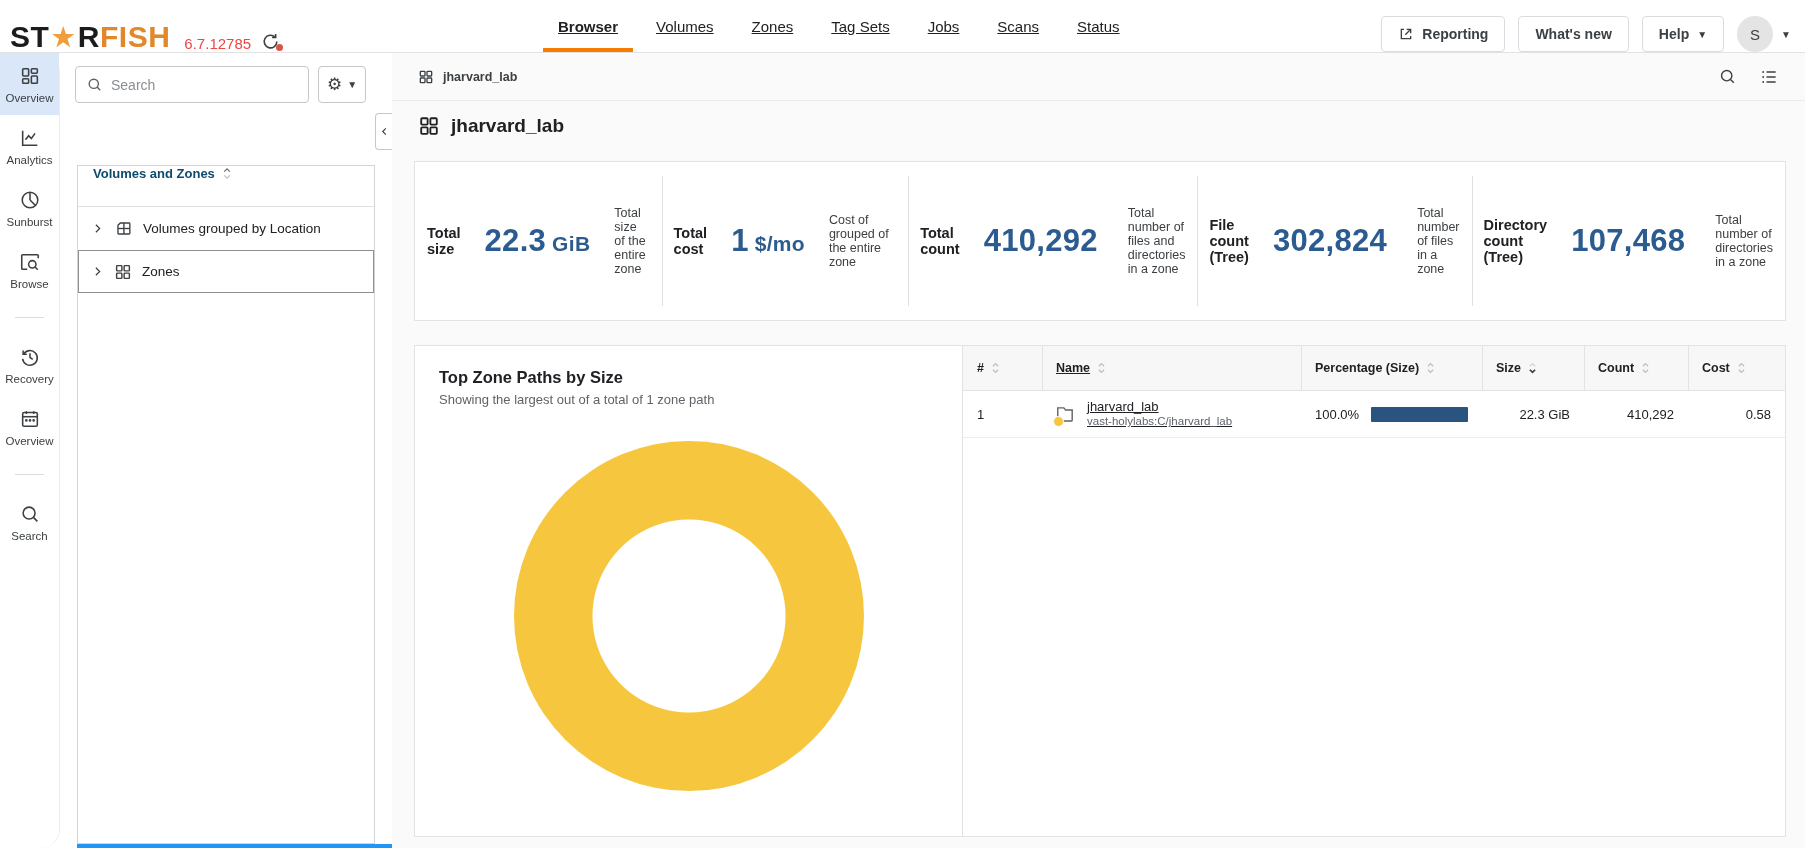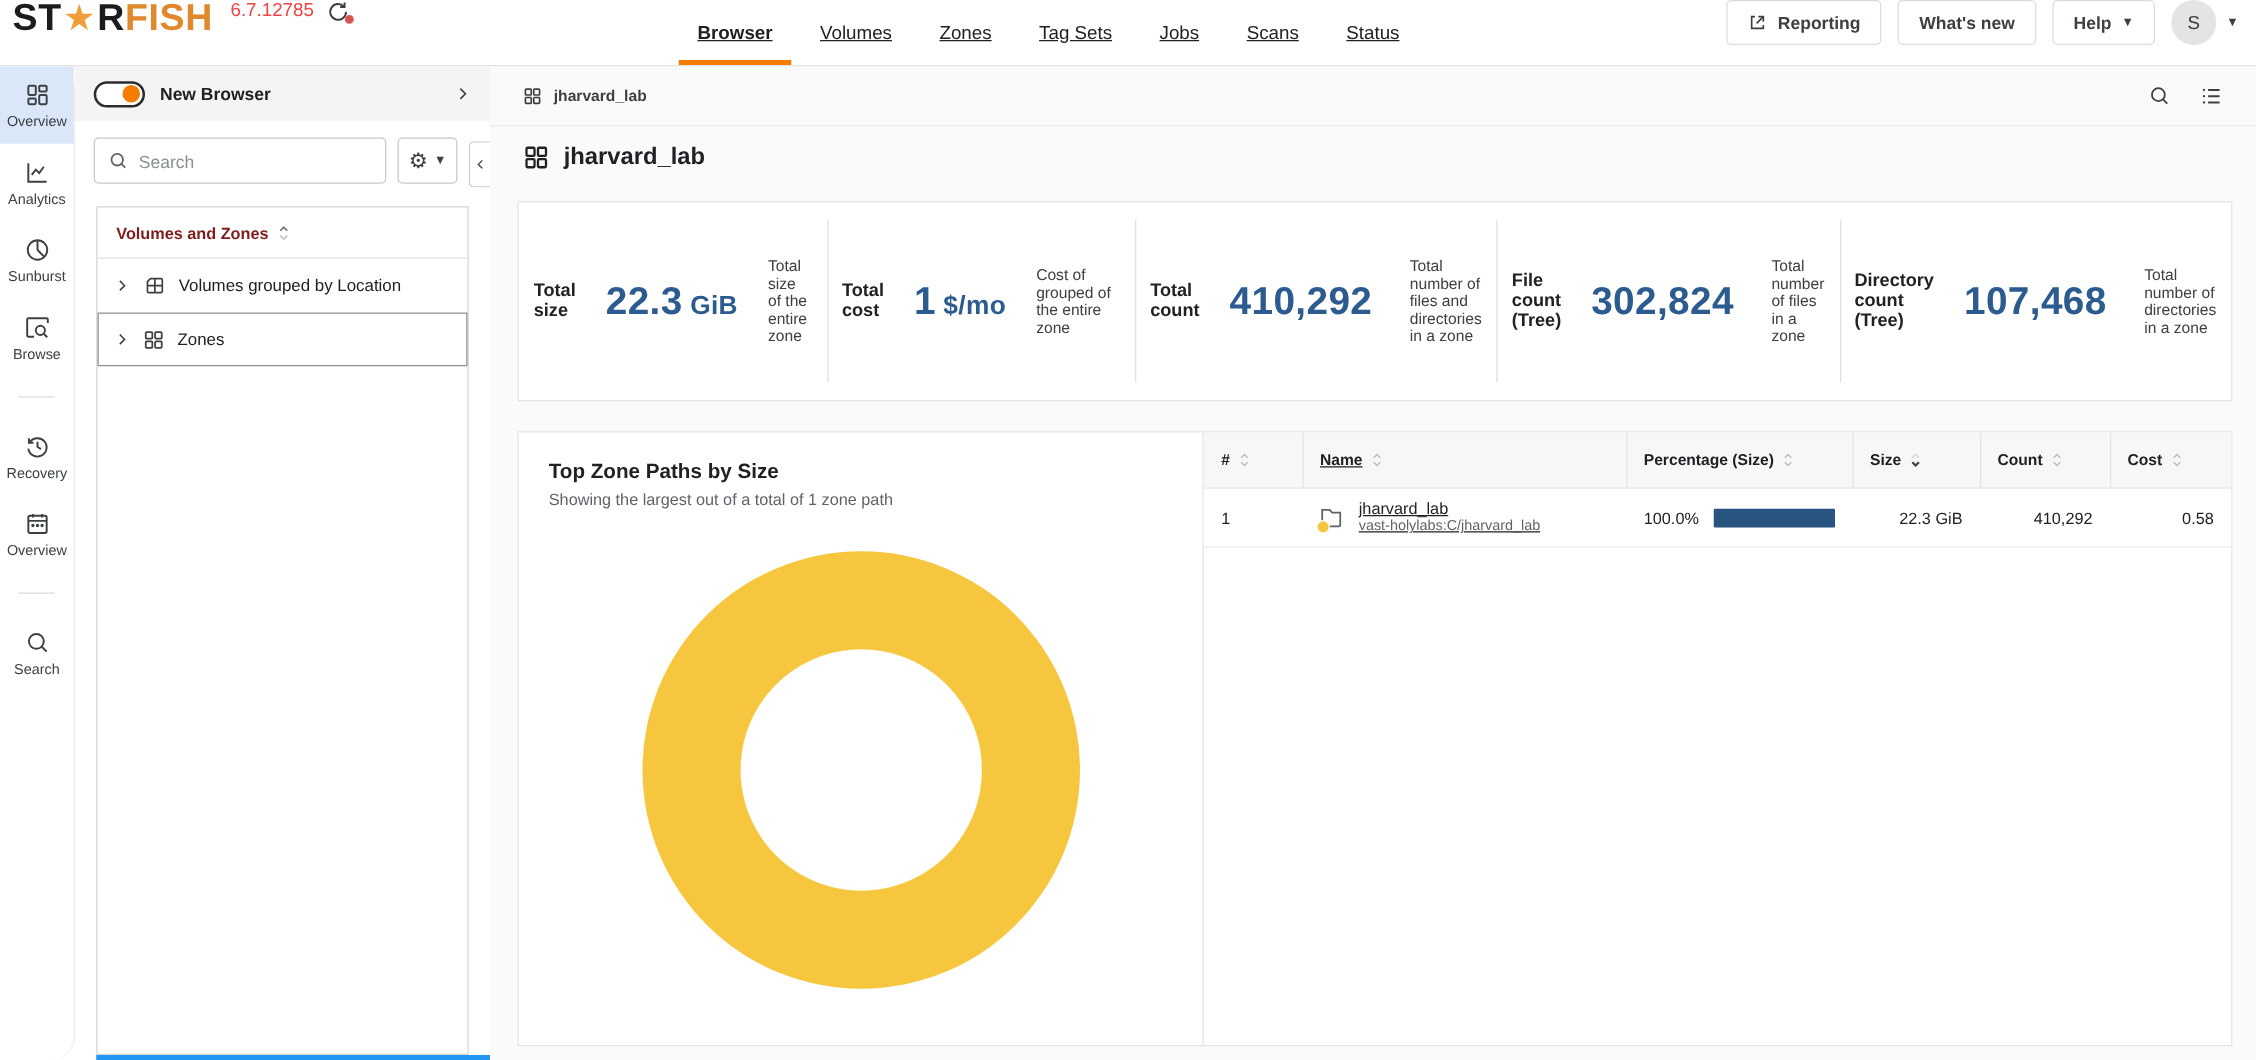--- a/index.html
+++ b/index.html
@@ -1,21 +1,21 @@
 <!DOCTYPE html>
 <html><head>
 <meta charset="utf-8">
 <style>
   * { box-sizing: border-box; margin: 0; padding: 0; }
   html,body { width:1805px; height:848px; overflow:hidden;
     font-family:"Liberation Sans","DejaVu Sans",sans-serif; background:#fff; color:#202124; }
 
   
   #header { position:absolute; top:0; left:0; right:0; height:53px; background:#fff;
-    border-bottom:1px solid #e2e2e2; display:flex; align-items:flex-start; z-index:20; }
+    border-bottom:1px solid #e2e2e2; display:flex; align-items:flex-end; z-index:20; }
   .logo { display:flex; align-items:baseline; margin-left:10px; font-weight:800;
     font-size:30px; letter-spacing:.5px; line-height:1; }
   .lg-dark { color:#1c1c1c; }
   .lg-star { color:#F09E3C; font-size:29px; margin:0 1px; }
   .lg-orange { color:#E0882B; }
   .version { margin-left:14px; font-size:15px; color:#ef4444; }
   .refresh-wrap { margin-left:10px; position:relative; width:20px; height:20px; cursor:pointer; }
   .red-dot { position:absolute; right:-2px; bottom:1px; width:7px; height:7px; border-radius:50%;
     background:#d9534f; }
 
@@ -64,22 +64,22 @@
   .search-box input::placeholder { color:#8a8f94; }
   .gear-btn { width:48px; height:37px; border:1px solid #c7c7c7; border-radius:4px; background:#fff;
     display:flex; align-items:center; justify-content:center; gap:5px; cursor:pointer; }
   .gear-glyph { font-size:17px; color:#3c4043; line-height:1; }
   .collapse-tab { position:absolute; right:0; top:60px; width:17px; height:37px;
     border:1px solid #c7c7c7; border-right:none; border-radius:4px 0 0 4px; background:#fff;
     display:flex; align-items:center; justify-content:center; cursor:pointer; }
 
   .tree-box { position:absolute; left:17px; right:17px; top:112px; bottom:4px;
     border:1px solid #d4d4d4; background:#fff; }
-  .tree-header { height:41px; border-bottom:1px solid #e2e2e2; display:flex; align-items:center;
-    gap:7px; padding:0 15px; font-weight:700; font-size:13px; color:#7f1d1d; cursor:pointer; }
+  .tree-header { height:41px; border-bottom:1px solid #e2e2e2; display:flex; align-items:flex-start;
+    gap:7px; padding:0 15px; font-weight:700; font-size:13px; color:#0c4a6e; cursor:pointer; }
   .tree-row { height:43px; display:flex; align-items:center; gap:10px; padding:0 13px;
     font-size:13.5px; color:#202124; cursor:pointer; }
   .tree-row.selected { outline:1px solid #8f8f8f; outline-offset:-1px; }
   .panel-scroll { position:absolute; left:17px; right:0; bottom:0; height:4px; background:#2196F3; }
 
   
   #main { position:absolute; top:53px; left:392px; right:0; bottom:0; background:#FAFAFA; }
   .crumbs { position:absolute; top:0; left:0; right:0; height:48px; display:flex;
     align-items:center; gap:9px; padding:0 26px; border-bottom:1px solid #ebebeb; }
   .crumb-label { font-size:12.5px; font-weight:700; color:#3c4043; }
@@ -254,31 +254,20 @@
       <svg class="ic" width="22" height="22" viewBox="0 0 24 24" fill="none" stroke="#3c4043" stroke-width="1.7">
         <circle cx="11" cy="11" r="6.5"></circle>
           <line x1="15.7" y1="15.7" x2="20" y2="20"></line>
       </svg>
       </span>
     <span class="ril">Search</span>
   </div>
 </aside>
 
 <section id="panel">
-  <div class="panel-header">
-    <div class="toggle">
-      <span class="knob"></span>
-    </div>
-    <span class="panel-title">New Browser</span>
-    <span class="ph-chev">
-      <svg class="ic" width="14" height="14" viewBox="0 0 24 24" fill="none" stroke="#3c4043" stroke-width="2.2">
-        <polyline points="9,5 16,12 9,19"></polyline>
-        </svg>
-    </span>
-  </div>
 
   <div class="search-row">
     <div class="search-box">
       <svg class="ic" width="17" height="17" viewBox="0 0 24 24" fill="none" stroke="#5f6368" stroke-width="2">
         <circle cx="11" cy="11" r="6.5"></circle>
           <line x1="15.7" y1="15.7" x2="20" y2="20"></line>
         </svg>
       <input type="text" placeholder="Search" style="">
     </div>
     <div class="gear-btn">

